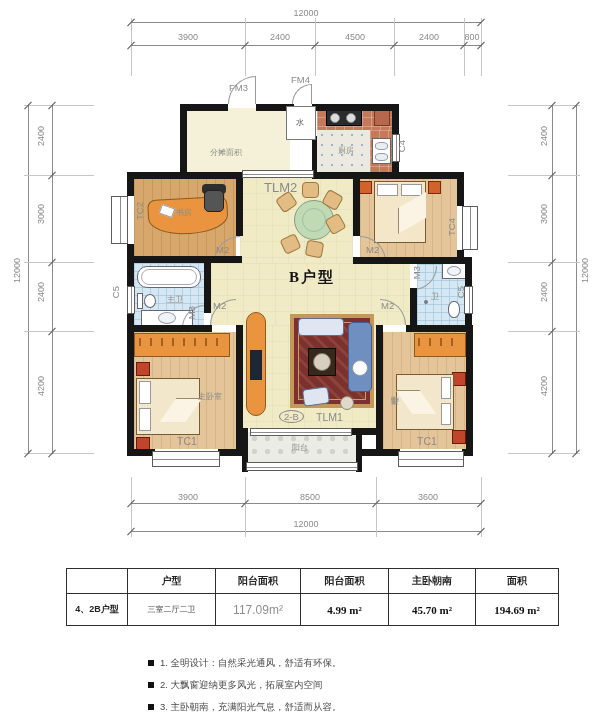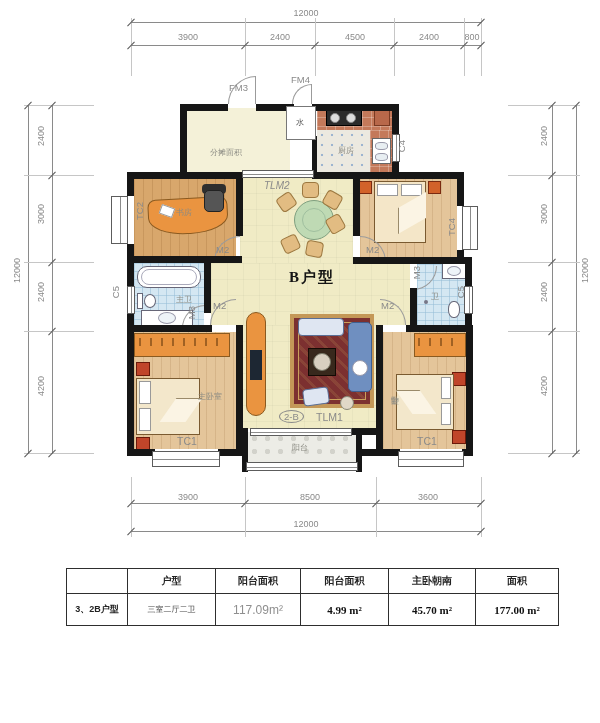--- a/index.html
+++ b/index.html
@@ -163,32 +163,32 @@
   <div class="furn" style="left:348px;top:322px;width:24px;height:70px;background:#6f8fc0;border:1px solid #3f5f90;border-radius:5px;"></div>
   <div class="furn" style="left:352px;top:360px;width:16px;height:16px;background:#fff;border:1px solid #99a;border-radius:50%;"></div>
   <div class="furn" style="left:308px;top:348px;width:28px;height:28px;background:#38281c;border:1px solid #140a04;"></div>
   <div class="furn" style="left:313px;top:353px;width:18px;height:18px;background:#d8cfc0;border:1px solid #776;border-radius:50%;"></div>
   <div class="furn" style="left:303px;top:388px;width:26px;height:17px;background:#dfe6f2;border:1px solid #5a6f96;border-radius:4px;transform:rotate(-8deg);"></div>
   <div class="furn" style="left:340px;top:396px;width:14px;height:14px;background:#e0d8c8;border:1px solid #887;border-radius:50%;"></div>
 
   <span class="lab" style="left:210px;top:147px;">分摊面积</span>
   <span class="lab" style="left:338px;top:145px;">厨房</span>
   <span class="lab" style="left:176px;top:207px;">书房</span>
-  <span class="lab" style="left:176px;top:294px;">主卫</span>
+  <span class="lab" style="left:167px;top:294px;">主卫</span>
   <span class="lab" style="left:431px;top:291px;">卫</span>
   <span class="lab" style="left:198px;top:391px;">主卧室</span>
   <span class="lab" style="left:388px;top:390px;writing-mode:vertical-rl;">卧室</span>
   <span class="lab" style="left:292px;top:442px;">阳台</span>
   <span class="lab" style="left:296px;top:117px;color:#555;">水</span>
 
   <span class="unit-label" style="left:312px;top:268px;">B户型</span>
 
   <span class="code" style="left:229px;top:82px;">FM3</span>
   <span class="code" style="left:291px;top:74px;">FM4</span>
-  <span class="code" style="left:264px;top:180px;font-size:10px;font-style:italic;">TLM2</span>
+  <span class="code" style="left:264px;top:180px;font-size:13px;">TLM2</span>
   <span class="code" style="left:316px;top:411px;font-size:10.5px;">TLM1</span>
   <span class="code tag-ellipse" style="left:279px;top:410px;">2-B</span>
   <span class="vcode" style="left:134px;top:202px;">TC2</span>
   <span class="vcode" style="left:446px;top:218px;">TC4</span>
   <span class="vcode" style="left:396px;top:140px;">C4</span>
   <span class="vcode" style="left:110px;top:286px;">C5</span>
   <span class="vcode" style="left:455px;top:286px;">C5</span>
   <span class="code" style="left:216px;top:244px;">M2</span>
   <span class="code" style="left:366px;top:244px;">M2</span>
   <span class="code" style="left:213px;top:300px;">M2</span>
@@ -210,30 +210,35 @@
     <tbody>
         <tr>
       <th></th>
       <th>户型</th>
       <th>阳台面积</th>
       <th>阳台面积</th>
       <th>主卧朝南</th>
       <th>面积</th>
     </tr>
     <tr>
-      <td class="c-name">3、2B户型</td>
+      <td class="c-name">4、2B户型</td>
       <td class="c-layout">三室二厅二卫</td>
       <td class="c-light">117.09m²</td>
       <td class="c-num">4.99 m²</td>
       <td class="c-num">45.70 m²</td>
-      <td class="c-num">177.00 m²</td>
+      <td class="c-num">194.69 m²</td>
     </tr>
   </tbody>
     </table>
 
+  <div id="notes">
+    <div class="note"><span class="sq"></span><span>1. 全明设计：自然采光通风，舒适有环保。</span></div>
+    <div class="note"><span class="sq"></span><span>2. 大飘窗迎纳更多风光，拓展室内空间</span></div>
+    <div class="note"><span class="sq"></span><span>3. 主卧朝南，充满阳光气息，舒适而从容。</span></div>
+  </div>
 
 <div class="wall" style="left: 180px; top: 104px; width: 48px; height: 7px;"></div>
     <div class="wall" style="left: 256px; top: 104px; width: 38px; height: 7px;"></div>
     <div class="wall" style="left: 312px; top: 104px; width: 86px; height: 7px;"></div>
     <div class="wall" style="left: 180px; top: 104px; width: 7px; height: 74px;"></div>
     <div class="wall" style="left: 392px; top: 104px; width: 7px; height: 30px;"></div>
     <div class="wall" style="left: 392px; top: 162px; width: 7px; height: 16px;"></div>
     <div class="wall" style="left: 127px; top: 172px; width: 115px; height: 7px;"></div>
     <div class="wall" style="left: 312px; top: 172px; width: 151px; height: 7px;"></div>
     <div class="wall" style="left: 127px; top: 172px; width: 7px; height: 24px;"></div>

